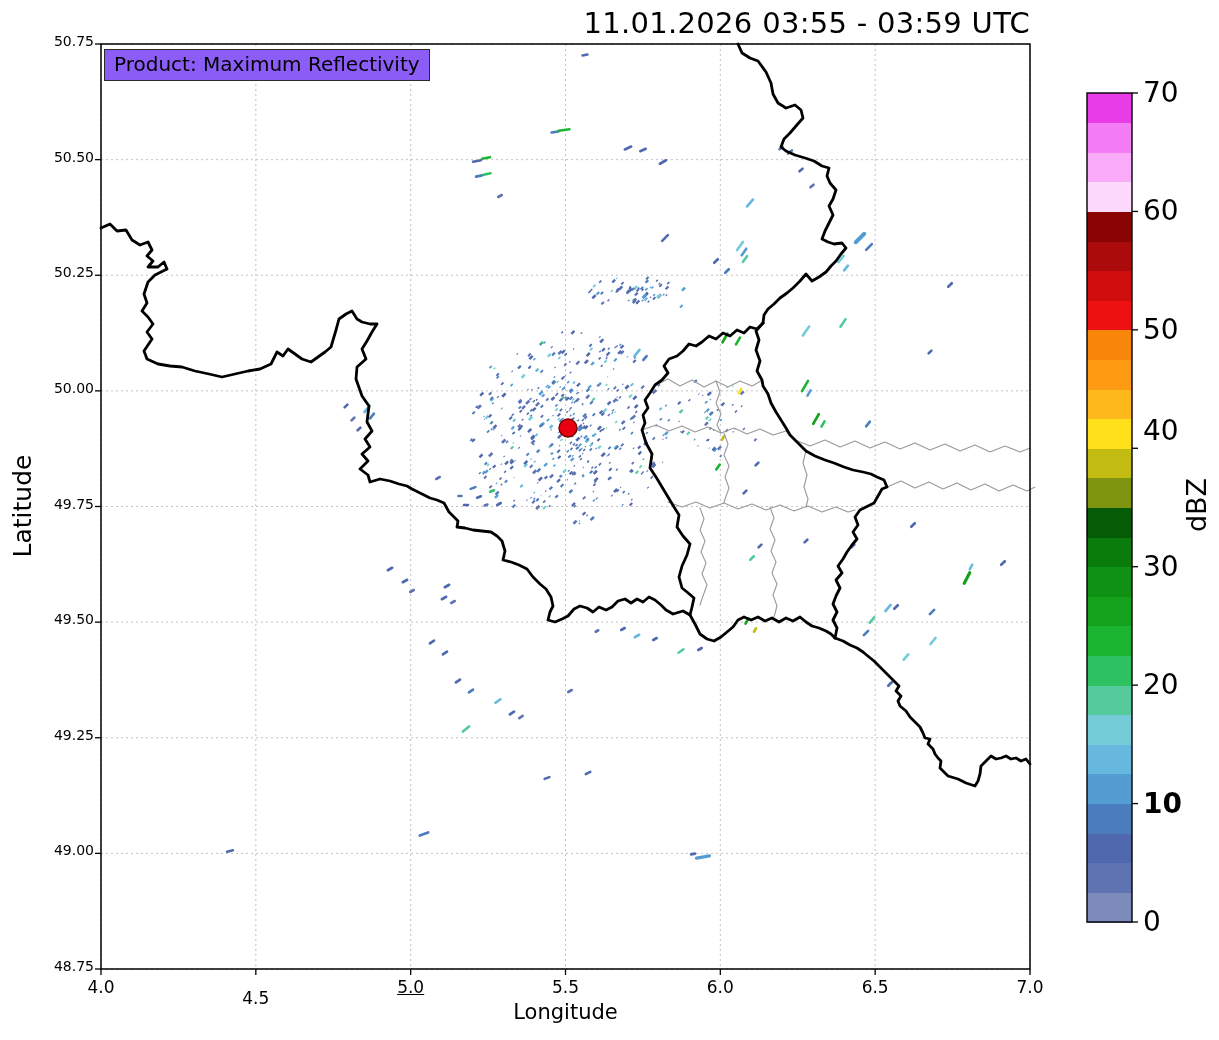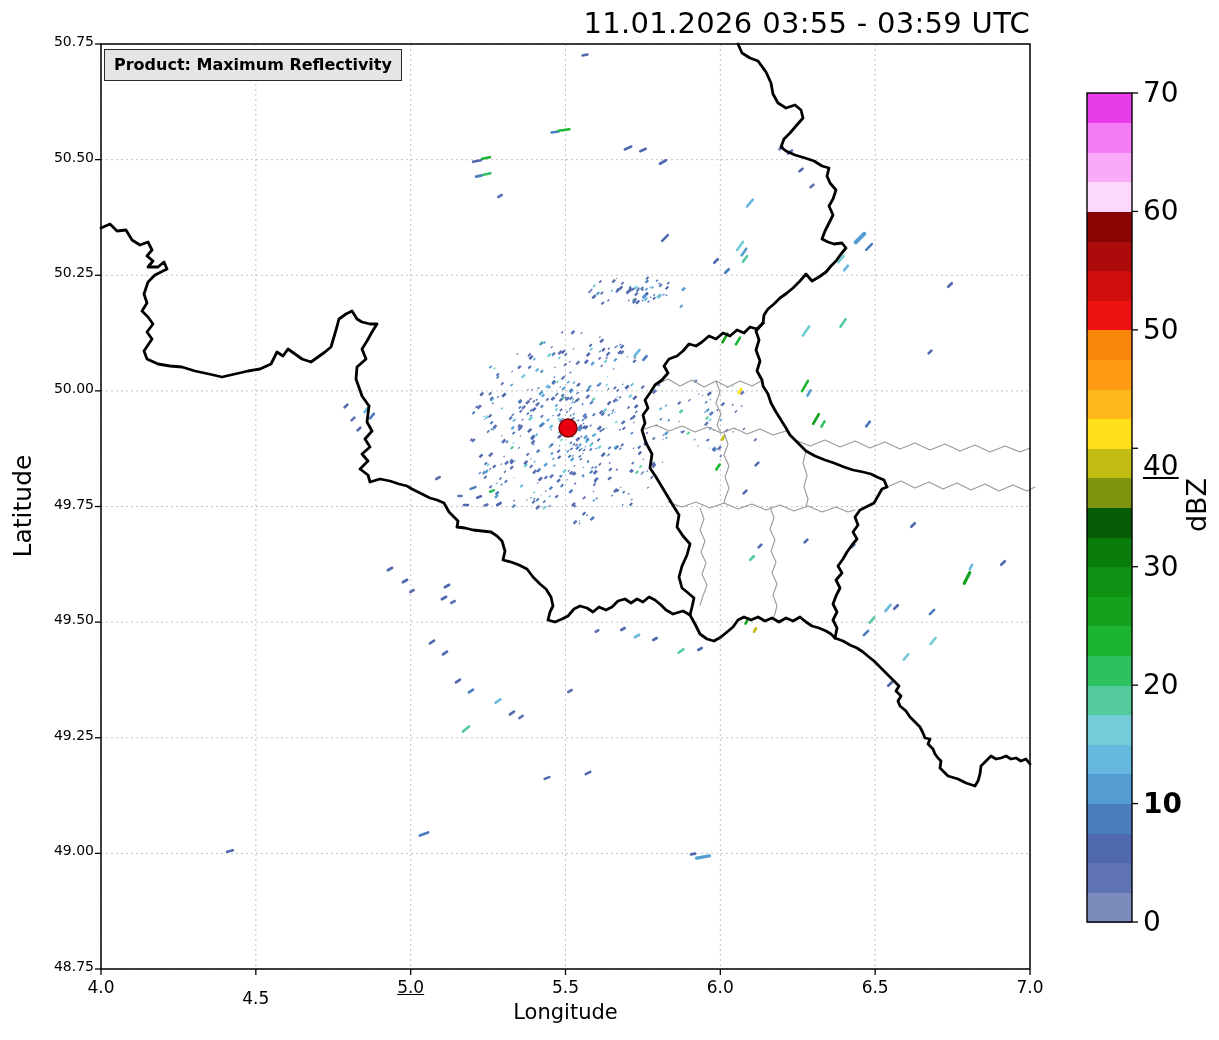--- a/index.html
+++ b/index.html
@@ -1,22 +1,22 @@
 <!DOCTYPE html>
 <html><head>
 <meta charset="utf-8">
 <style>
   html,body{margin:0;padding:0;background:#ffffff;}
   .figure{position:relative;width:1219px;height:1040px;background:#fff;
           font-family:"DejaVu Sans","Liberation Sans",sans-serif;color:#000;overflow:hidden;}
   .title{position:absolute;left:101px;top:6px;width:929px;text-align:right;
          font-size:29px;letter-spacing:.3px;white-space:nowrap;}
   svg.canvas{position:absolute;left:0;top:0;}
-  .annot{position:absolute;left:104px;top:49px;background:#e5e5e5;border:1.6px solid #2b2b2b;
-         padding:3px 9px 4px 9px;font-size:16px;line-height:23px;z-index:5;font-weight:bold;}
+  .annot{position:absolute;left:104px;top:49px;background:#8b5cf6;border:1.6px solid #2b2b2b;
+         padding:3px 9px 4px 9px;font-size:20px;line-height:23px;z-index:5;}
   .xlabel{position:absolute;left:101px;top:1000px;width:929px;text-align:center;font-size:21px;}
   .ylabel{position:absolute;left:22px;top:506px;transform:translate(-50%,-50%) rotate(-90deg);
           white-space:nowrap;font-size:25px;}
   .cbarlabel{position:absolute;left:1196px;top:505px;transform:translate(-50%,-50%) rotate(-90deg);
           white-space:nowrap;font-size:27px;}
   .xtick{position:absolute;transform:translateX(-50%);font-size:17px;white-space:nowrap;}
   .ytick{position:absolute;left:0;width:94px;text-align:right;font-size:14px;white-space:nowrap;}
   .ctick{position:absolute;font-size:28px;white-space:nowrap;}
 </style>
 </head>
@@ -803,18 +803,18 @@
       <span class="ytick" style="top: 379.875px;">50.00</span>
       <span class="ytick" style="top: 264.25px;">50.25</span>
       <span class="ytick" style="top: 148.625px;">50.50</span>
       <span class="ytick" style="top: 33px;">50.75</span>
     </div>
   <div id="cbarticklabels">
       <span class="ctick" style="left: 1143px; top: 905px;">0</span>
       <span class="ctick" style="left: 1143px; top: 786.571px; font-weight: bold;">10</span>
       <span class="ctick" style="left: 1143px; top: 668.143px;">20</span>
       <span class="ctick" style="left: 1143px; top: 549.714px;">30</span>
-      <span class="ctick" style="left: 1143px; top: 449px; text-decoration: underline;">40</span>
+      <span class="ctick" style="left: 1143px; top: 414px;">40</span>
       <span class="ctick" style="left: 1143px; top: 312.857px;">50</span>
       <span class="ctick" style="left: 1143px; top: 194.429px;">60</span>
       <span class="ctick" style="left: 1143px; top: 76px;">70</span>
     </div>
 </div>
 
 </body></html>

